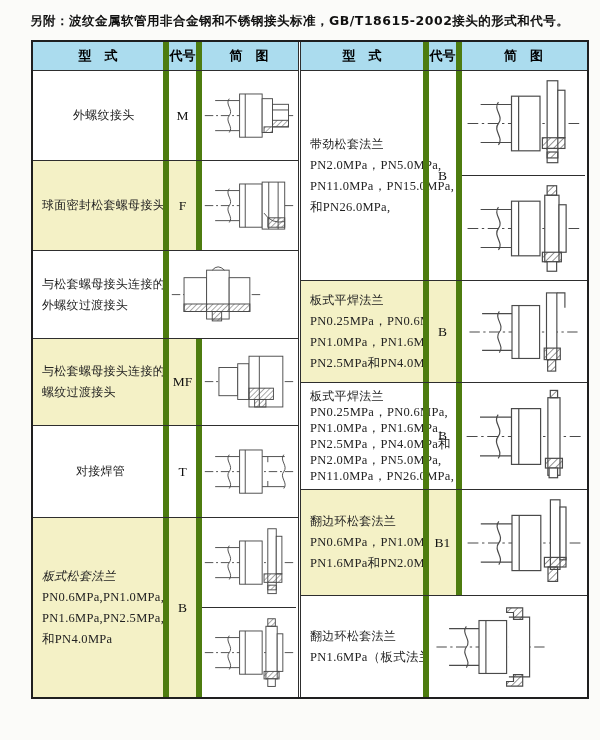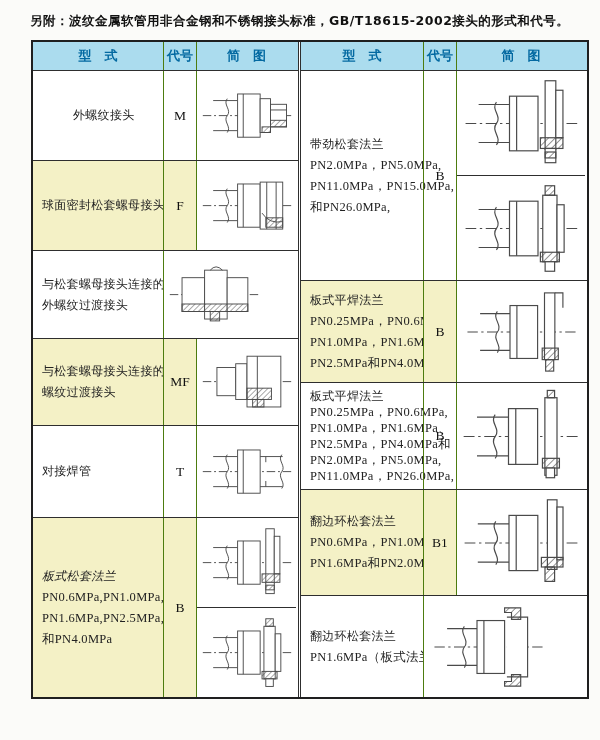--- a/index.html
+++ b/index.html
@@ -16,25 +16,25 @@
   .fit-table{
     position:absolute;left:31px;top:40px;display:flex;
     border:2px solid #1f1f1f;background:#fff;
   }
   .half{display:flex;flex-direction:column;background:#fff;}
   .half-left{width:265px;border-right:1px solid #2e2e2e;}
   .half-right{width:286px;border-left:1px solid #2e2e2e;margin-left:1px;}
   .hrow{display:flex;box-sizing:border-box;}
   .hrow + .hrow{border-top:1px solid #2e2e2e;}
   .cell{box-sizing:border-box;position:relative;}
-  .cell + .cell{border-left:1px solid #4d7c0f;text-align:center;}
+  .cell + .cell{border-left:6px solid #4d7c0f;text-align:center;}
   .header-row{height:28px;background:var(--hdr,#abdcee);}
   .header-row .cell{
     display:flex;align-items:center;justify-content:center;
-    font-size:13px;font-weight:bold;color:#0369a1;
+    font-size:13px;font-weight:bold;color:#000000;
   }
   .type-cell{
     display:flex;flex-direction:column;justify-content:center;
     padding:4px 4px 4px 9px;font-size:12px;color:#222;
   }
   .type-cell .tline{white-space:nowrap;letter-spacing:.3px;}
   .pn-line{font-family:"Liberation Serif","DejaVu Serif",serif;font-size:12.5px;letter-spacing:.2px;}
   .code-cell{
     display:flex;align-items:center;justify-content:center;
     font-family:"Liberation Serif","DejaVu Serif",serif;
@@ -156,21 +156,21 @@
               <rect x="38" y="21" width="12" height="38" fill="#fff"></rect>
               <rect x="50" y="13" width="36" height="54" fill="#fff"></rect>
               <line x1="61" y1="13" x2="61" y2="67"></line>
               <rect x="50" y="47" width="26" height="12" fill="url(#h)"></rect>
               <rect x="56" y="59" width="12" height="8" fill="url(#h)"></rect>
             </svg>
           </div>
         </div>
       </div>
       <div class="hrow" style="height: 92px;">
-        <div class="cell type-cell" style="width: 130px;">
+        <div class="cell type-cell" style="width: 130px; text-align: center;">
           <div class="tline" style="line-height: 21px;">对接焊管</div>
         </div>
         <div class="cell code-cell" style="width: 33px;">T</div>
         <div class="cell diagram-cell" style="width: 100px;">
           <div class="dsub">
             <svg width="94" height="75.19999999999999" viewBox="0 0 100 80" fill="none">
               <defs>
                 <pattern id="h" patternUnits="userSpaceOnUse" width="4" height="4" patternTransform="rotate(45)">
                   <line x1="0" y1="0" x2="0" y2="4" stroke="#555" stroke-width="1"></line>
                 </pattern>

